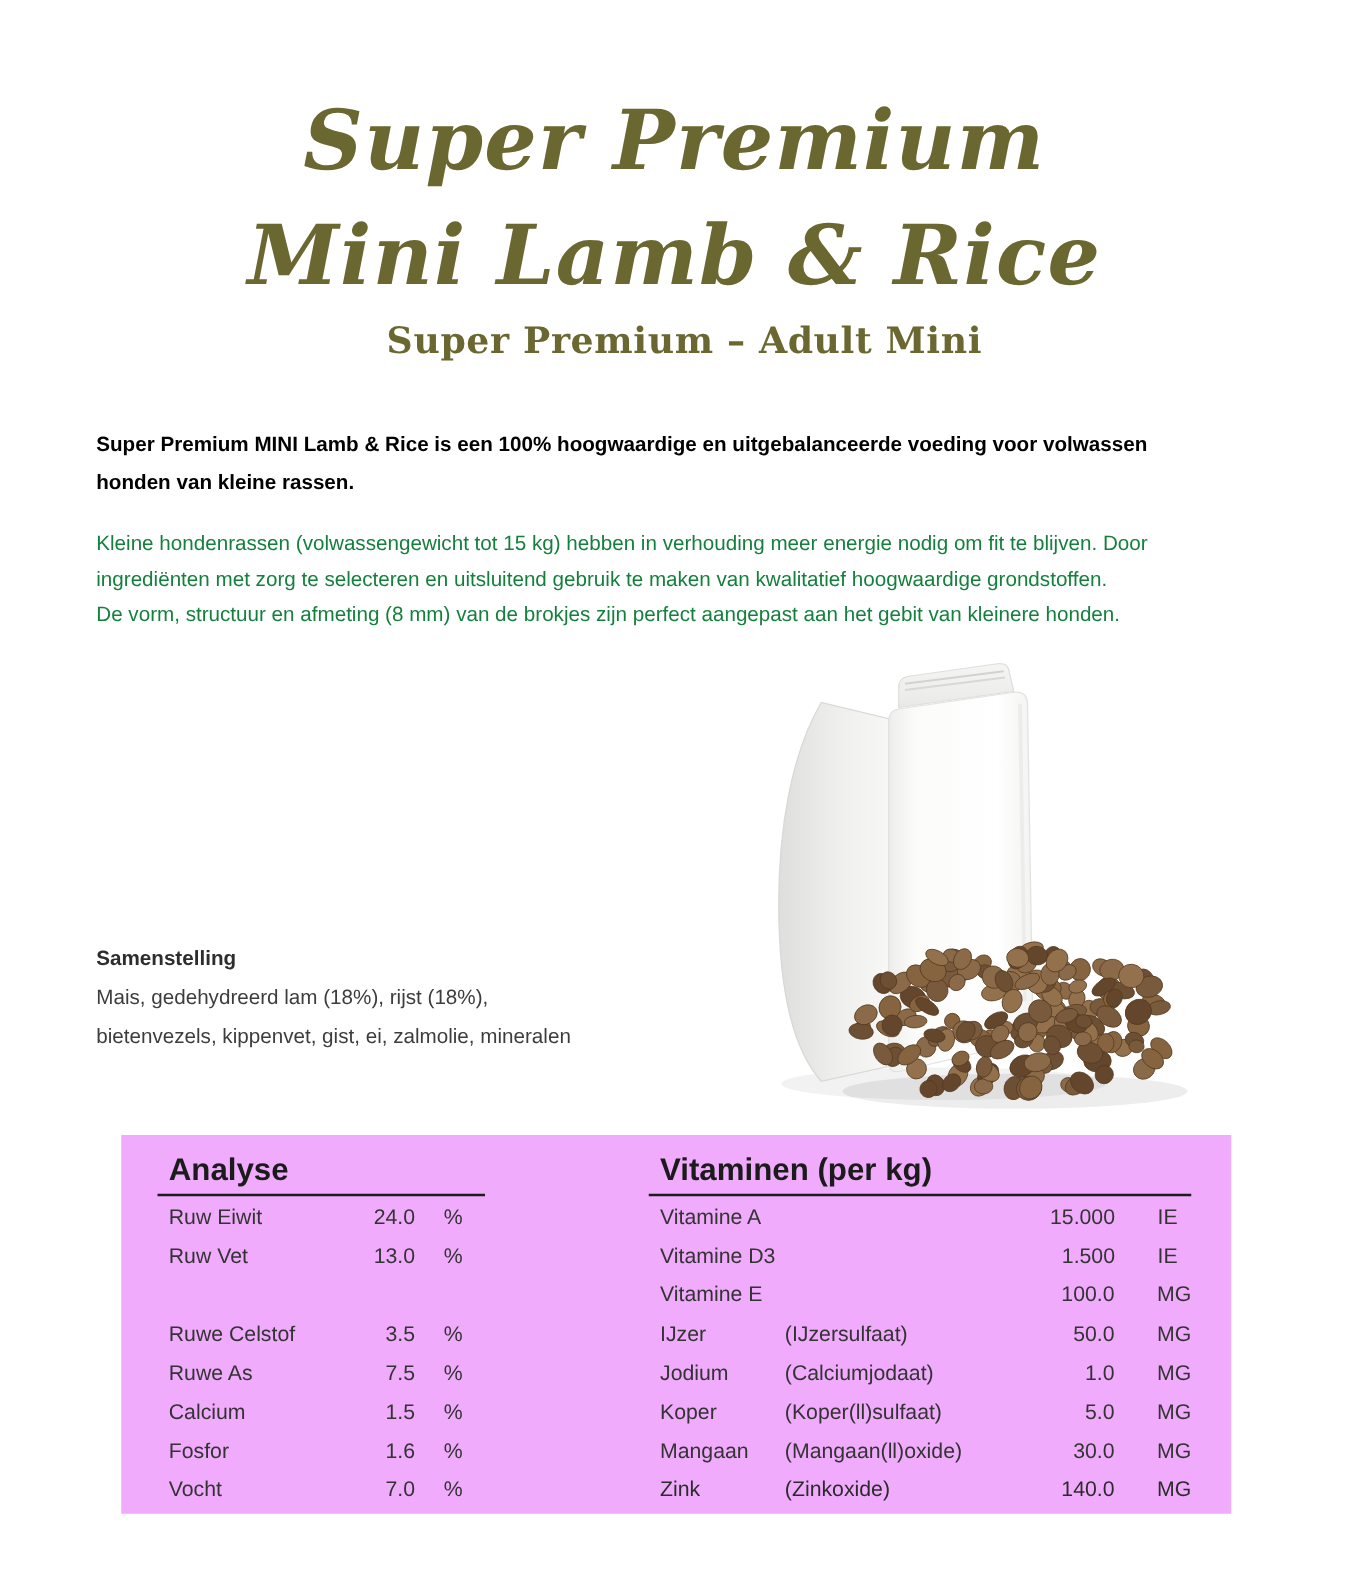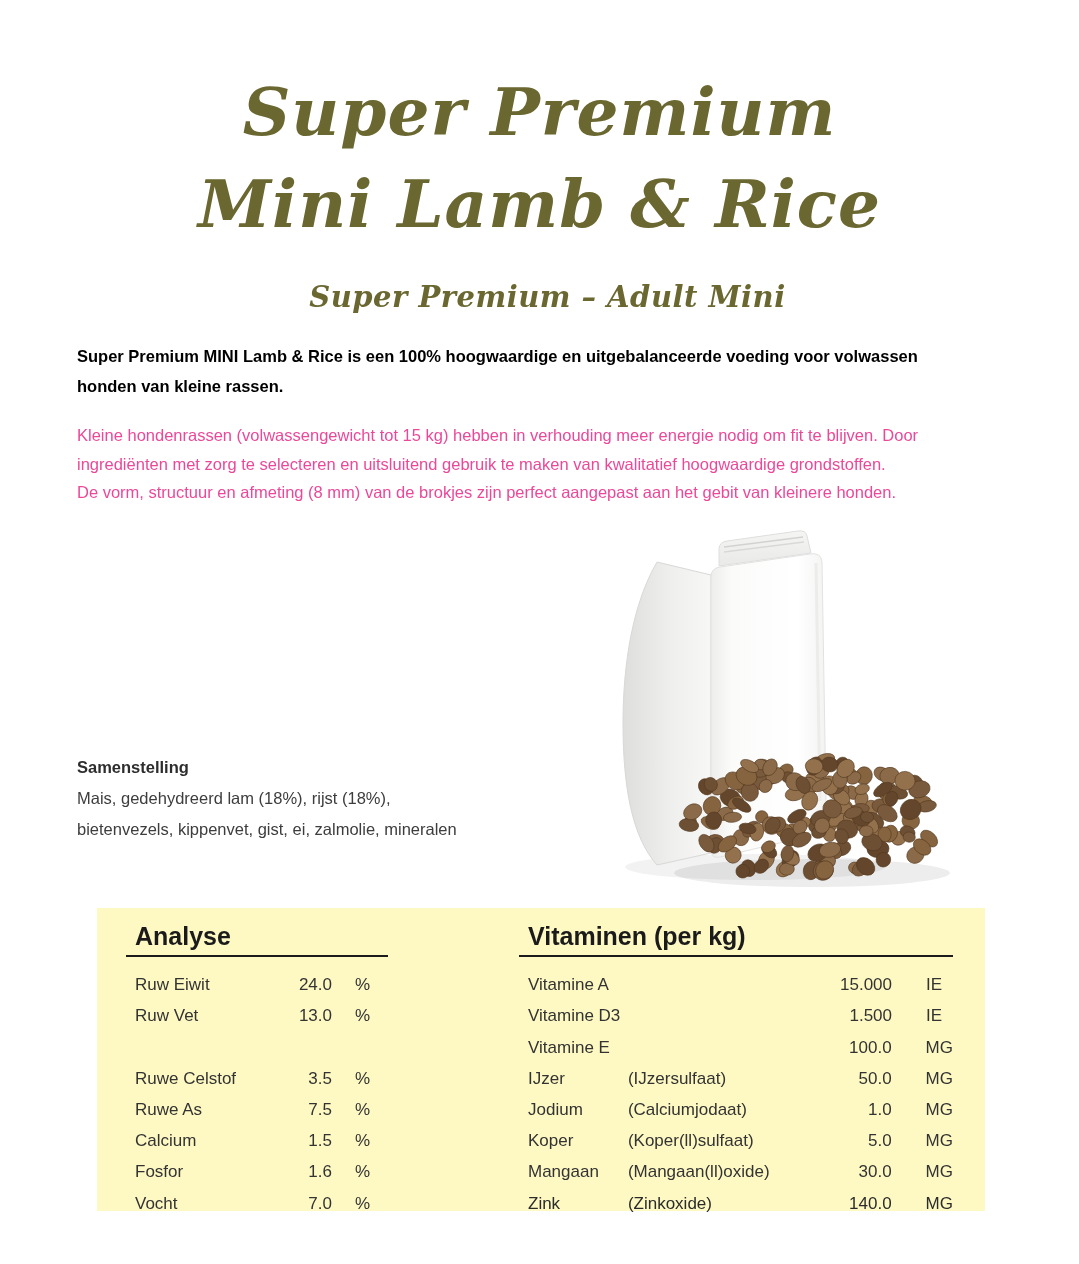--- a/index.html
+++ b/index.html
@@ -8,48 +8,48 @@
     position:relative; width:1079px; height:1264px; background:#ffffff;
     font-family:"Liberation Sans","DejaVu Sans",sans-serif; overflow:hidden;
   }
   
   .title-block { position:absolute; top:66px; left:0; width:1079px; text-align:center; color:#6a6830; }
   .title-line {
     font-family:"DejaVu Serif",serif; font-style:italic; font-weight:700;
     font-size:66px; line-height:92px; letter-spacing:1px;
   }
   .subtitle {
-    font-family:"DejaVu Serif",serif; font-style:italic; font-weight:700;
-    font-size:29px; line-height:44px; margin-top:25px; letter-spacing:0.5px;padding-left:16px;
+    font-family:"DejaVu Serif",serif; font-weight:700;
+    font-size:29px; line-height:44px; margin-top:0; letter-spacing:0.5px;padding-left:16px;
   }
   
   .intro-bold {
     position:absolute; left:77px; top:341px; width:900px;
     font-size:16.5px; line-height:30px; font-weight:700; color:#000000;
   }
   .body-para {
     position:absolute; left:77px; top:421px; width:900px;
-    font-size:16.5px; line-height:28.5px; color:#ec4899;
+    font-size:16.5px; line-height:28.5px; color:#15803d;
   }
   
   .composition { position:absolute; left:77px; top:752px; width:460px; font-size:16.5px; line-height:31px; color:#3d3d3d; }
   .composition .comp-heading { font-weight:700; color:#2d2d2d; }
   
   .product-figure { position:absolute; left:560px; top:515px; width:460px; height:395px; }
   
-  .nutrition-panel { position:absolute; left:97px; top:908px; width:888px; height:303px; background:#fef9c3; }
+  .nutrition-panel { position:absolute; left:97px; top:908px; width:888px; height:303px; background:#f0abfc; }
   .nutri-table { position:absolute; top:13px; }
   .analysis-table { left:29px;  width:262px; }
   .vitamins-table { left:422px; width:434px; }
   .table-heading {
     font-size:25px; line-height:30px; font-weight:700; color:#1b1b1b;
     padding:0 0 4px 9px; border-bottom:2px solid #1b1b1b;
   }
   .rows { margin-top:7px; }
-  .t-row { display:flex; align-items:flex-end; height:31.2px; padding-left:9px; font-size:17px; color:#333333; }
+  .t-row { display:flex; align-items:flex-start; height:31.2px; padding-left:9px; font-size:17px; color:#333333; }
   .t-row.row-large { font-size:17px; color:#2b2b2b; }
   .a-label { width:130px; }
   .a-value { width:67px; text-align:right; }
   .a-unit  { margin-left:23px; }
   .v-label { width:100px; }
   .v-sub   { width:211px; }
   .v-value { width:53px; text-align:right; }
   .v-unit  { margin-left:34px; }
 </style>
 </head>

